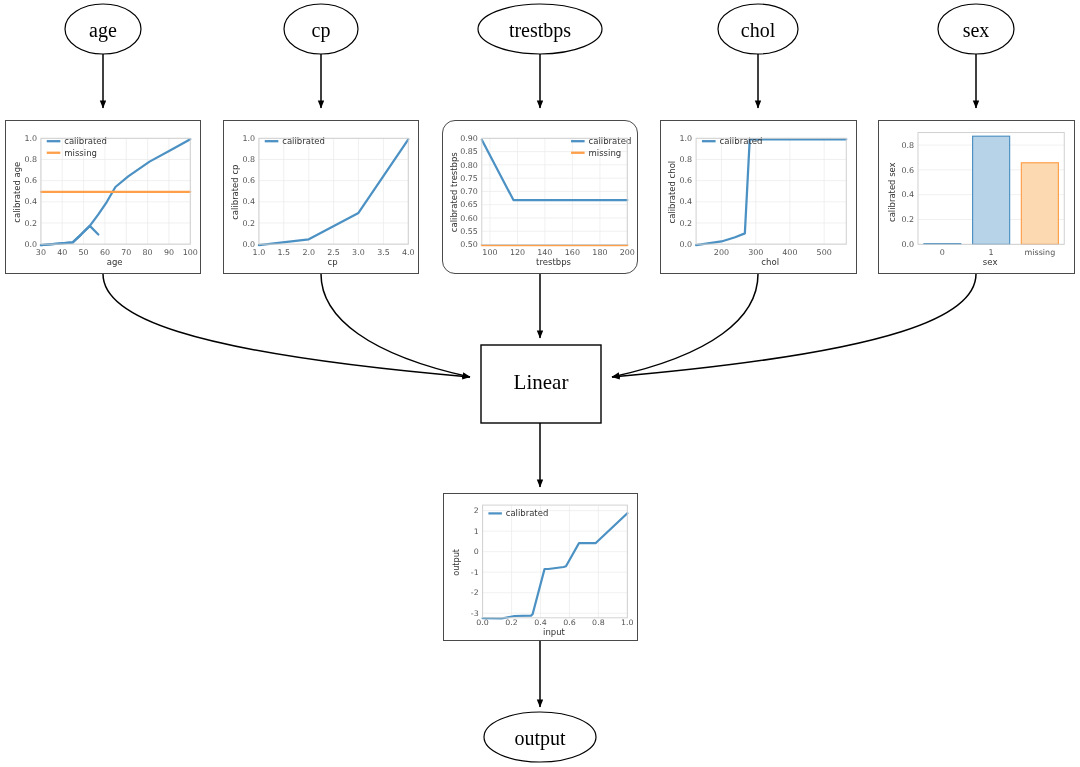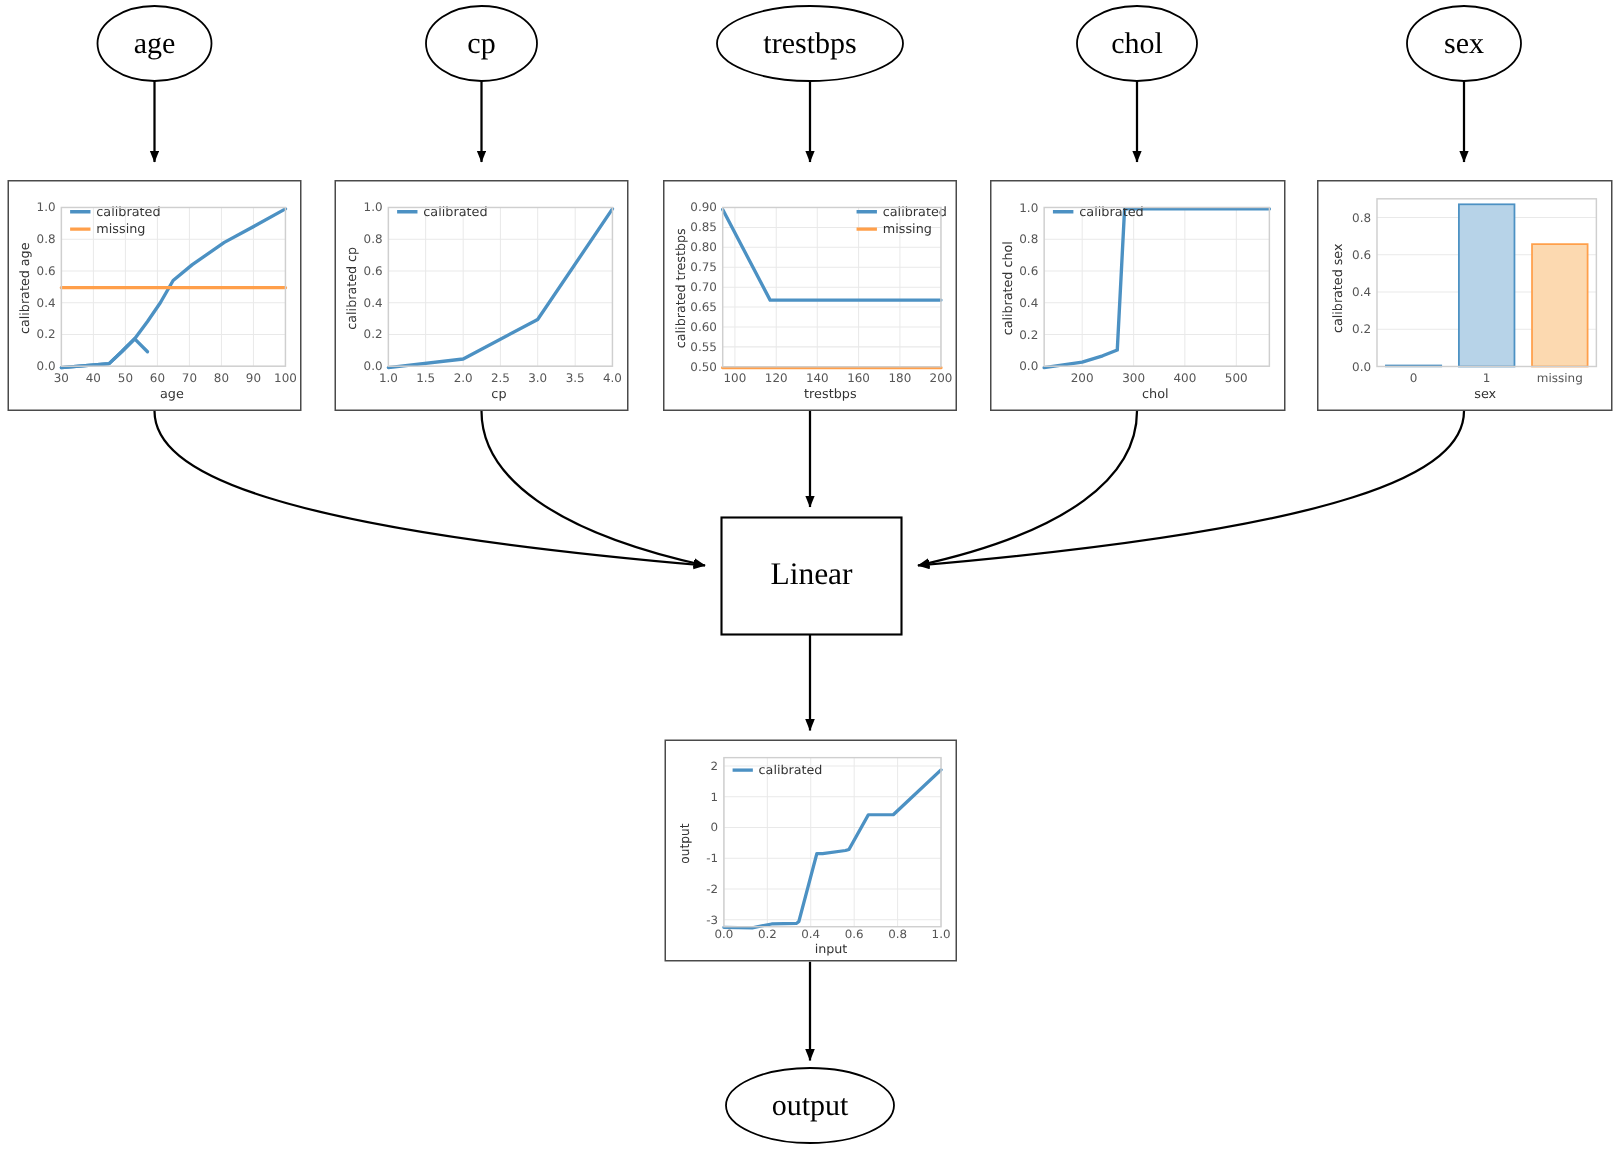--- a/index.html
+++ b/index.html
@@ -184,21 +184,21 @@
       <text class="axlabel" x="7" y="37" transform="rotate(-90 7 37)">calibrated cp</text>
       <polyline class="series-line" stroke="#4c91c3" points="18,64.5 43.7,61.5 69.3,47.8 95,9.5"></polyline>
       <g>
         <line x1="21" y1="10.5" x2="28" y2="10.5" stroke="#4c91c3" stroke-width="1.2"></line>
         <text class="legtext" x="30" y="12">calibrated</text>
       </g>
       <rect class="spine" x="18" y="9" width="77" height="55"></rect>
     </svg>
   </div>
 
-  <div class="panel" style="left:442px;top:120px;width:196px;height:154px;">
+  <div class="panel" style="left:442px;top:120px;width:196px;height:154px;border-radius:13px;">
     <svg class="plot" viewBox="0 0 100 79" preserveAspectRatio="none">
       <g>
         <line class="grid" x1="20" y1="9" x2="95" y2="9"></line>
         <line class="grid" x1="20" y1="15.9" x2="95" y2="15.9"></line>
         <line class="grid" x1="20" y1="22.8" x2="95" y2="22.8"></line>
         <line class="grid" x1="20" y1="29.7" x2="95" y2="29.7"></line>
         <line class="grid" x1="20" y1="36.6" x2="95" y2="36.6"></line>
         <line class="grid" x1="20" y1="43.5" x2="95" y2="43.5"></line>
         <line class="grid" x1="20" y1="50.4" x2="95" y2="50.4"></line>
         <line class="grid" x1="20" y1="57.3" x2="95" y2="57.3"></line>

